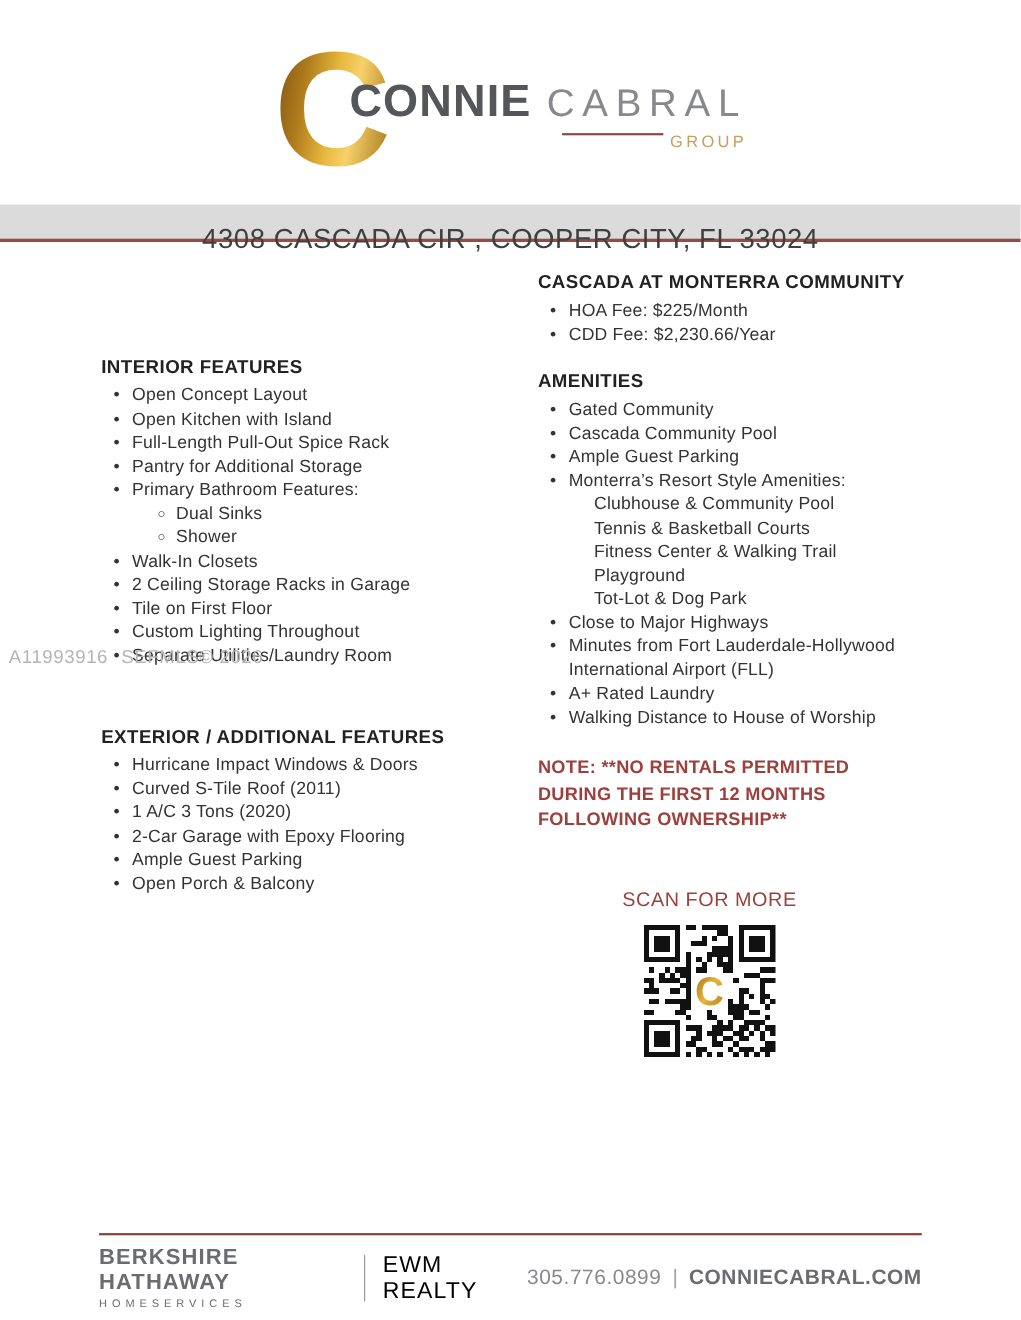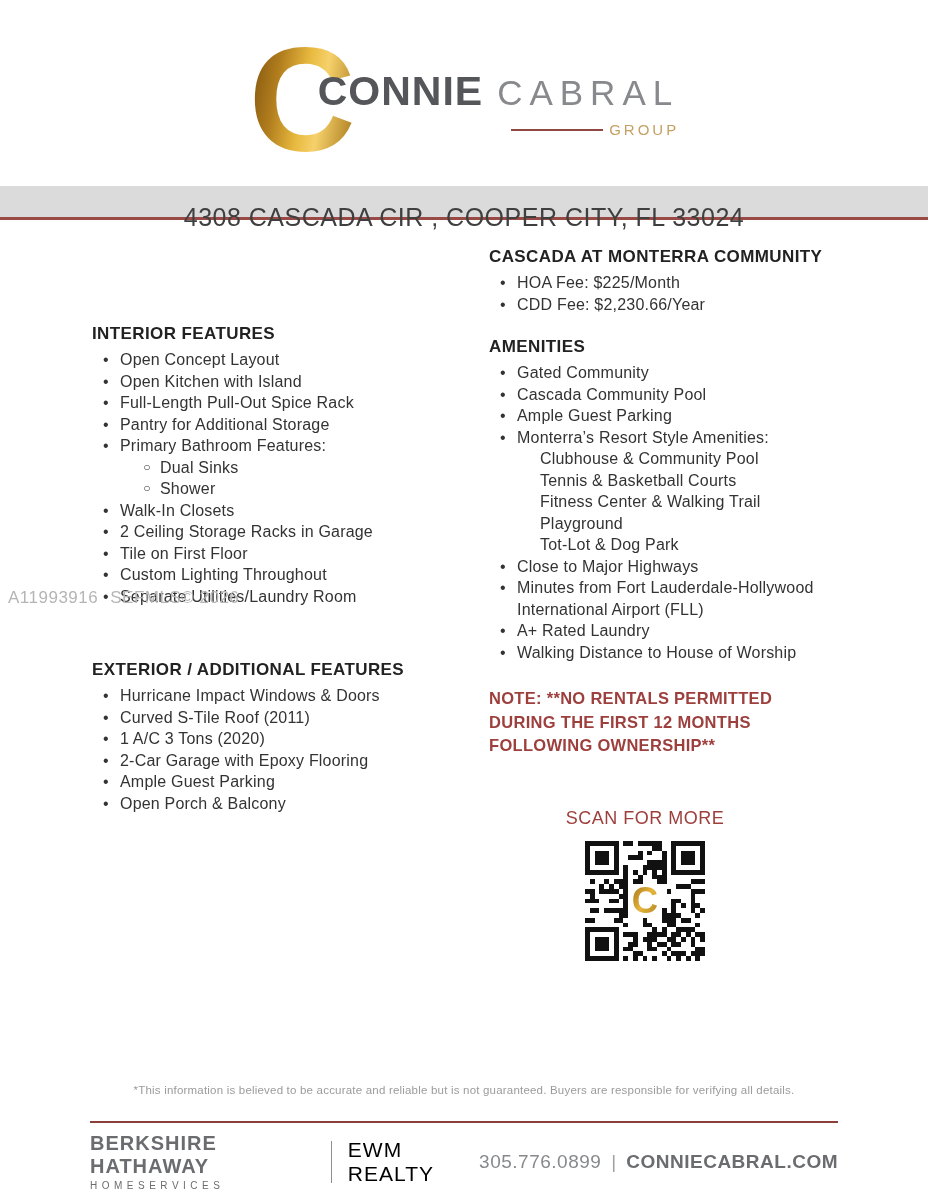--- a/index.html
+++ b/index.html
@@ -12,21 +12,21 @@
   .logo-c {
     font-size:148px; font-weight:700; line-height:112px; letter-spacing:-4px;
     background:linear-gradient(100deg,#7a4f0e 0%, #b07c1d 28%, #e8b93e 52%, #f6d16b 68%, #a97a1c 100%);
     -webkit-background-clip:text; background-clip:text; color:transparent;
     padding-top:6px;
   }
   .logo-text { margin-left:-34px; margin-top:30px; z-index:2; }
   .logo-names { display:flex; align-items:baseline; white-space:nowrap; }
   .logo-first { font-size:41px; font-weight:700; color:#55565a; letter-spacing:1px; }
   .logo-last  { font-size:35px; font-weight:400; color:#88898d; letter-spacing:7px; margin-left:14px; }
-  .logo-group-row { display:flex; align-items:center; justify-content:flex-end; margin-top:6px; }
+  .logo-group-row { display:flex; align-items:flex-start; justify-content:flex-end; margin-top:6px; }
   .logo-group-line { width:92px; height:2px; background:#8e4742; margin-right:6px; }
   .logo-group { font-size:15px; letter-spacing:3px; color:#c5a063; font-weight:400; }
 
   
   .banner {
     position:absolute; top:186px; left:0; width:928px; height:34px;
     background:#dbdbdb; border-bottom:3px solid #9a4a45;
     display:flex; align-items:center; justify-content:center;
   }
   .banner-text { font-size:25px; color:#3f3f3f; letter-spacing:0.5px;margin-top:32px; }
@@ -548,21 +548,20 @@
             <text x="12.5" y="15.1" text-anchor="middle" font-family="Liberation Sans, sans-serif" font-size="7.6" font-weight="700" fill="url(#goldgrad)">C</text>
           </svg>
       </div>
     </div>
   </div>
 
   <div class="watermark">
     <span>A11993916</span><span class="wm-src">SEFMLS© 2026</span>
   </div>
 
-  <div class="disclaimer">*This information is believed to be accurate and reliable but is not guaranteed. Buyers are responsible for verifying all details.</div>
 
   <div class="footer-rule"></div>
   <div class="footer">
     <div class="bh-group">
       <div class="bh-logo">
         <div class="bh-main">BERKSHIRE HATHAWAY</div>
         <div class="bh-sub">HOMESERVICES</div>
       </div>
       <div class="bh-divider"></div>
       <div class="ewm">EWM REALTY</div>

